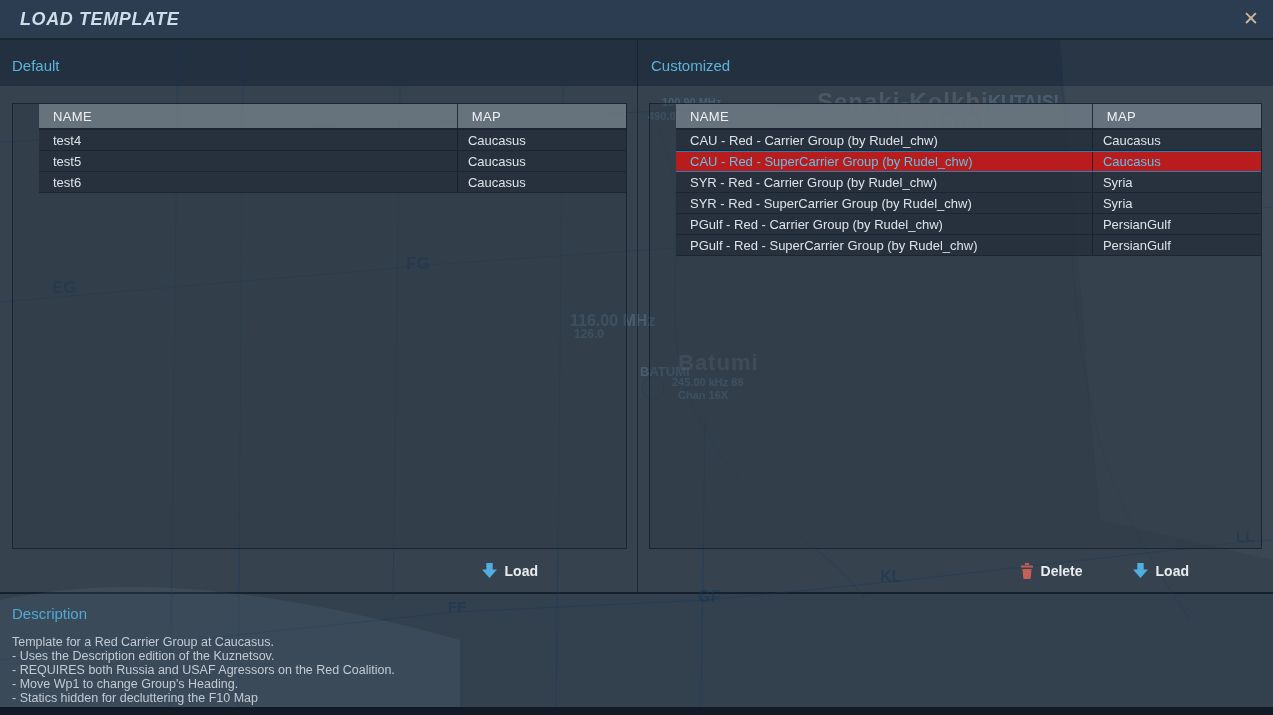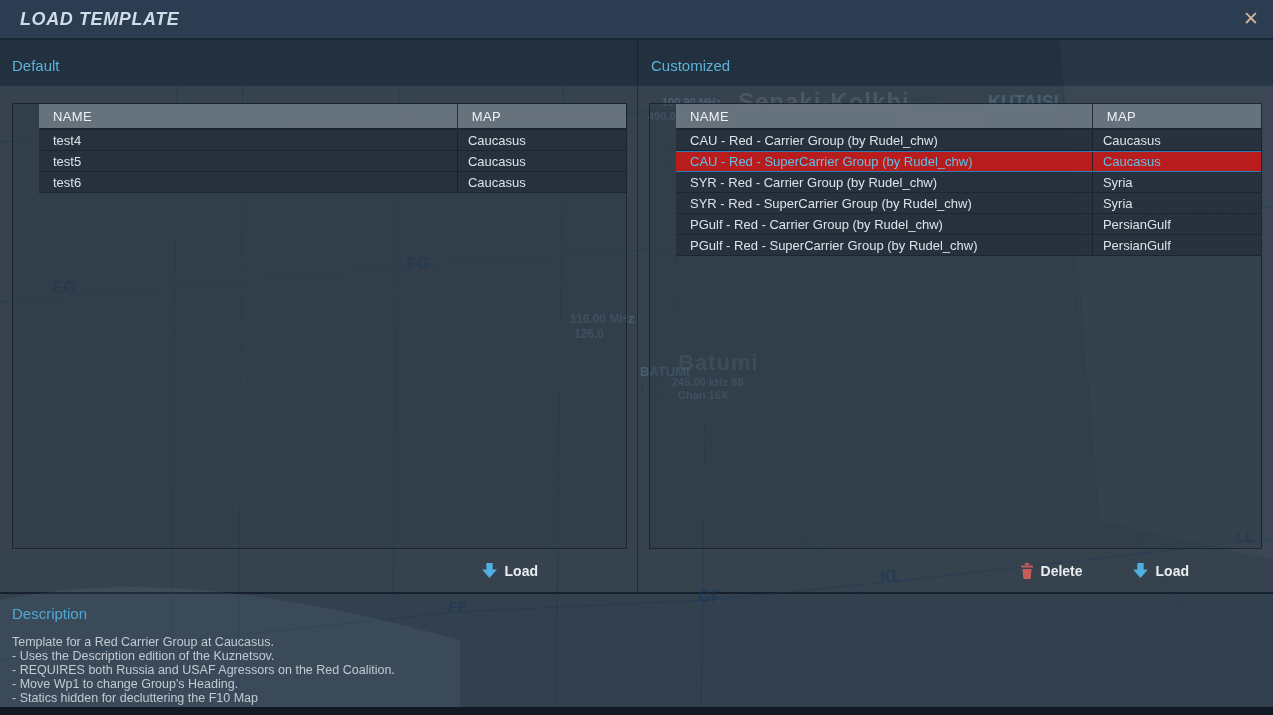--- a/index.html
+++ b/index.html
@@ -93,30 +93,30 @@
         <path d="M705,420 L701,715"></path>
         <path d="M660,130 C700,230 645,330 705,430 C765,530 830,545 865,600"></path>
         <path d="M1050,40 C1080,120 1060,260 1090,400 C1110,500 1150,560 1190,620"></path>
         <circle cx="695" cy="127" r="10"></circle>
         <circle cx="653" cy="388" r="11"></circle>
       </g>
       <path d="M0,600 C120,575 260,585 460,640 L460,715 L0,715 Z" fill="rgba(140,160,172,0.10)"></path>
       <path d="M1060,40 L1273,40 L1273,560 L1100,520 Z" fill="rgba(125,145,152,0.07)"></path>
     </svg>
     <div id="map-labels">
-        <span class="ml ml-a" style="left: 738px; top: 48px; font-size: 24px;">Senaki-Kolkhi</span>
+        <span class="ml ml-a" style="left: 817px; top: 48px; font-size: 24px;">Senaki-Kolkhi</span>
         <span class="ml ml-b" style="left: 988px; top: 52px; font-size: 18px;">KUTAISI</span>
         <span class="ml ml-a" style="left: 900px; top: 68px; font-size: 24px;">Kutaisi</span>
         <span class="ml ml-b" style="left: 662px; top: 56px; font-size: 11px;">100.90 MHz</span>
         <span class="ml ml-b" style="left: 648px; top: 70px; font-size: 11px;">490.000 kHz B B</span>
         <span class="ml ml-a" style="left: 678px; top: 310px; font-size: 22px;">Batumi</span>
         <span class="ml ml-b" style="left: 640px; top: 324px; font-size: 13px;">BATUMI</span>
         <span class="ml ml-b" style="left: 672px; top: 336px; font-size: 11px;">245.00 kHz 88</span>
         <span class="ml ml-b" style="left: 678px; top: 349px; font-size: 11px;">Chan 16X</span>
-        <span class="ml ml-b" style="left: 570px; top: 272px; font-size: 12px;">116.00 MHz</span>
+        <span class="ml ml-b" style="left: 570px; top: 272px; font-size: 16px;">116.00 MHz</span>
         <span class="ml ml-b" style="left: 574px; top: 287px; font-size: 12px;">126.0</span>
         <span class="ml ml-g" style="left: 52px; top: 238px; font-size: 17px;">EG</span>
         <span class="ml ml-g" style="left: 406px; top: 214px; font-size: 17px;">FG</span>
         <span class="ml ml-g" style="left: 448px; top: 558px; font-size: 15px;">FF</span>
         <span class="ml ml-g" style="left: 698px; top: 548px; font-size: 16px;">GF</span>
         <span class="ml ml-g" style="left: 880px; top: 528px; font-size: 16px;">KL</span>
         <span class="ml ml-g" style="left: 1236px; top: 488px; font-size: 15px;">LL</span>
       </div>
   </div>
 

